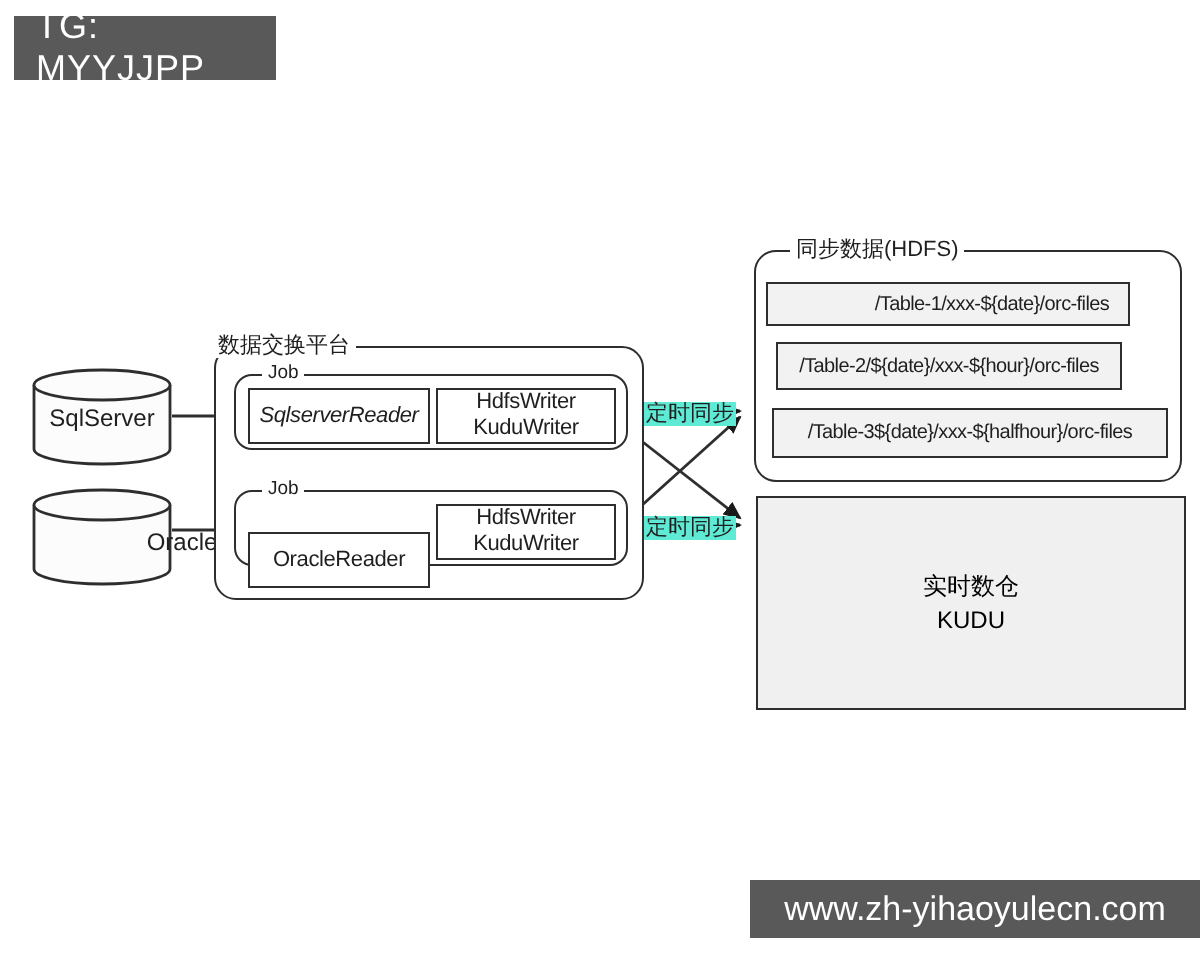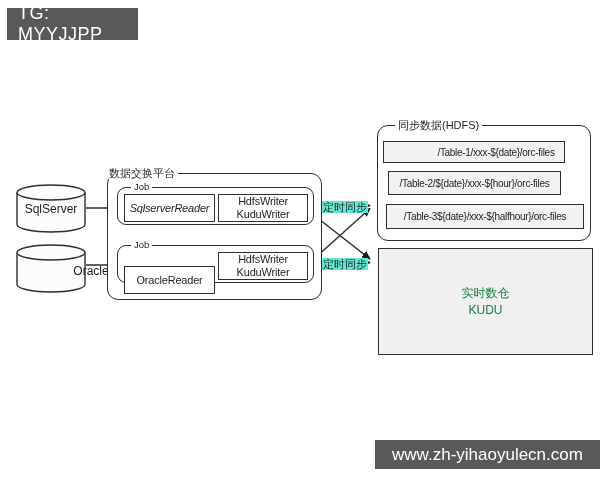--- a/index.html
+++ b/index.html
@@ -32,21 +32,21 @@
   .writer{flex-direction:column;line-height:13px;}
 
   .db-label{position:absolute;width:68px;text-align:center;font-size:12px;}
 
   .hdfs-row{
     border:1.2px solid #2e2e2e;background:#f2f2f2;display:flex;align-items:center;justify-content:center;
     font-size:10px;letter-spacing:-0.3px;white-space:nowrap;
   }
   .kudu{
     border:1.3px solid #2e2e2e;background:#f0f0f0;display:flex;flex-direction:column;
-    align-items:center;justify-content:center;font-size:12px;line-height:17px;color:#15803d;
+    align-items:center;justify-content:center;font-size:12px;line-height:17px;color:#000000;
   }
   .sync-label{
     position:absolute;background:#5eead4;font-size:11px;line-height:12px;white-space:nowrap;padding:0 1px;
   }
 </style>
 </head>
 <body>
 
 <div class="canvas">
 

